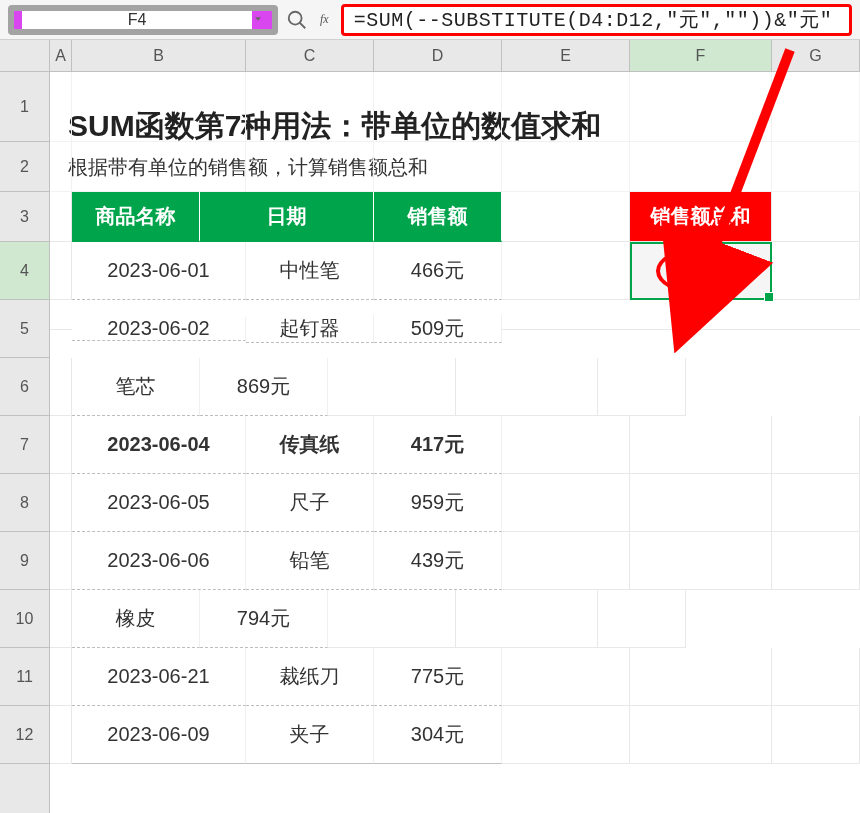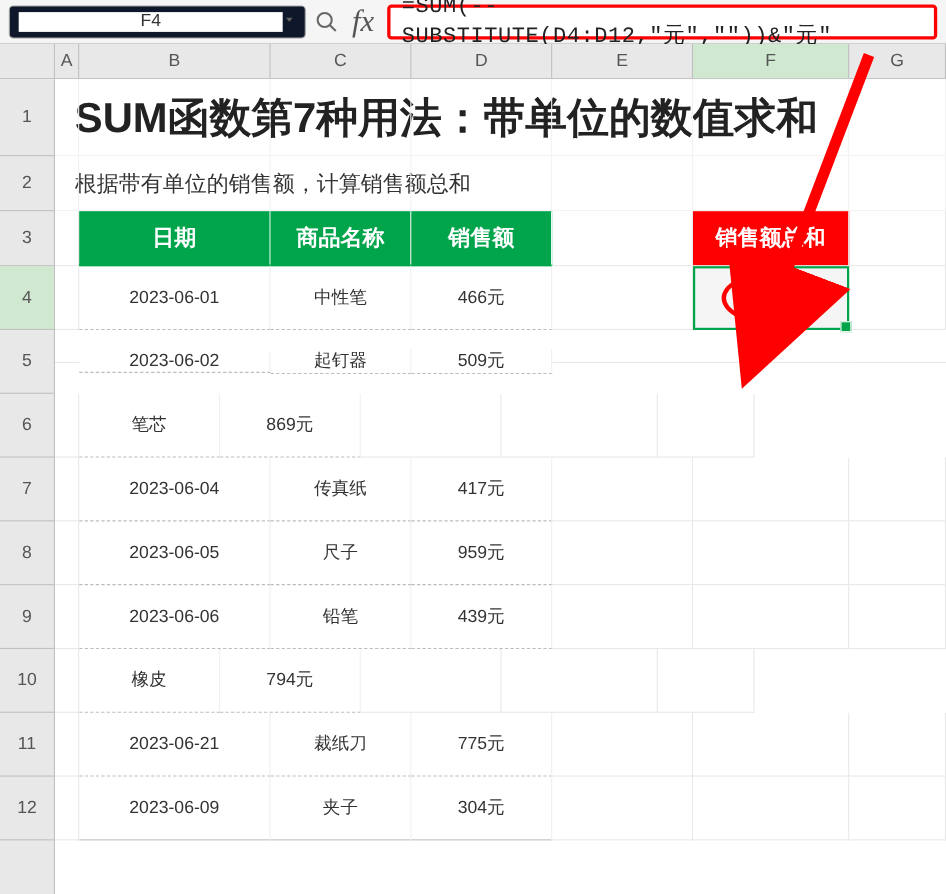--- a/index.html
+++ b/index.html
@@ -17,42 +17,42 @@
     align-items: center;
     height: 40px;
     background: #f5f5f5;
     border-bottom: 1px solid #d0d0d0;
     padding: 4px 8px;
     gap: 8px;
   }
   .namebox-container {
     display: flex;
     align-items: center;
-    background: #0f172a;
-    border: 1px solid #a3a3a3;
+    background: #d946ef;
+    border: 6px solid #a3a3a3;
     border-radius: 4px;
     height: 30px;
     width: 270px;
     padding: 0 8px;
   }
   .namebox {
     flex: 1;
     border: none;
     outline: none;
     font-size: 16px;
     text-align: center;
     color: #333;
   }
   .dropdown-icon svg { width: 12px; height: 12px; fill: #666; }
   .zoom-icon, .fx-icon { display: inline-flex; align-items: center; }
   .zoom-icon svg { width: 22px; height: 22px; stroke: #666; fill:none; stroke-width:2; }
   .fx-icon {
     font-style: italic;
     font-family: "Times New Roman", serif;
-    font-size: 28px;
+    font-size: 12px;
     color: #555;
     padding: 0 4px;
   }
   .formula-bar {
     flex: 1;
     height: 32px;
     background: #fff;
     border: 3px solid #ff0000;
     border-radius: 4px;
     padding: 0 10px;
@@ -123,22 +123,22 @@
     align-items:center;
     justify-content:center;
     font-size: 20px;
     color:#333;
     position:relative;
     overflow:visible;
   }
   .title-text {
     position:absolute;
     left: 18px;
-    top: 10px;
-    font-size: 38px;
+    top: 34px;
+    font-size: 30px;
     font-weight: 700;
     color:#222;
     white-space:nowrap;
     pointer-events:none;
   }
   .subtitle-text {
     position:absolute;
     left: 18px;
     top: 82px;
     font-size: 20px;
@@ -150,21 +150,21 @@
     background:#00a44a;
     color:#fff;
     font-weight:700;
     font-size:20px;
     border-right:1px solid #fff;
     border-bottom:2px solid #00a44a;
   }
   .tbl-cell {
     border-bottom: 1px dashed #bdbdbd;
     border-right: 1px solid #f0f0f0;
-    font-size:16px;
+    font-size:20px;
   }
   .tbl-last-row .tbl-cell { border-bottom: 1px solid #c0c0c0; }
   .sum-head {
     background:#ff0000;
     color:#fff;
     font-weight:700;
     font-size:20px;
   }
   .sum-cell {
     border: 2.5px solid #00a44a;
@@ -272,22 +272,22 @@
         <div class="cell cA" style="width: 22px; border-right: 1px solid rgb(242, 242, 242); border-bottom: 1px solid rgb(242, 242, 242);"></div>
         <div class="cell cB" style="width: 174px; border-right: 1px solid rgb(242, 242, 242); border-bottom: 1px solid rgb(242, 242, 242);"></div>
         <div class="cell cC" style="width: 128px; border-right: 1px solid rgb(242, 242, 242); border-bottom: 1px solid rgb(242, 242, 242);"></div>
         <div class="cell cD" style="width: 128px; border-right: 1px solid rgb(242, 242, 242); border-bottom: 1px solid rgb(242, 242, 242);"></div>
         <div class="cell cE" style="width: 128px; border-right: 1px solid rgb(242, 242, 242); border-bottom: 1px solid rgb(242, 242, 242);"></div>
         <div class="cell cF" style="width: 142px; border-right: 1px solid rgb(242, 242, 242); border-bottom: 1px solid rgb(242, 242, 242);"></div>
         <div class="cell cG" style="width: 88px; border-right: 1px solid rgb(242, 242, 242); border-bottom: 1px solid rgb(242, 242, 242);"></div>
       </div>
       <div class="rest-row" style="height: 50px;">
         <div class="cell cA" style="width: 22px;"></div>
+        <div class="cell cC tbl-head" style="width: 128px;">商品名称</div>
         <div class="cell cB tbl-head" style="width: 174px;">日期</div>
-        <div class="cell cC tbl-head" style="width: 128px;">商品名称</div>
         <div class="cell cD tbl-head" style="width: 128px;">销售额</div>
         <div class="cell cE" style="width: 128px;"></div>
         <div class="cell cF sum-head" style="width: 142px;">销售额总和</div>
         <div class="cell cG" style="width: 88px;"></div>
       </div>
       <div class="rest-row" style="height: 58px;">
         <div class="cell cA" style="width: 22px;"></div>
         <div class="cell cB tbl-cell" style="width: 174px;">2023-06-01</div>
         <div class="cell cC tbl-cell" style="width: 128px;">中性笔</div>
         <div class="cell cD tbl-cell" style="width: 128px;">466元</div>
@@ -305,21 +305,21 @@
         <div class="cell cG" style="width: 88px;"></div>
       </div>
       <div class="rest-row" style="height: 58px;">
         <div class="cell cA" style="width: 22px;"></div>
         <div class="cell cC tbl-cell" style="width: 128px;">笔芯</div>
         <div class="cell cD tbl-cell" style="width: 128px;">869元</div>
         <div class="cell cE" style="width: 128px;"></div>
         <div class="cell cF" style="width: 142px;"></div>
         <div class="cell cG" style="width: 88px;"></div>
       </div>
-      <div class="rest-row" style="height: 58px;">
+      <div class="rest-row" style="height: 58px; font-weight: bold;">
         <div class="cell cA" style="width: 22px;"></div>
         <div class="cell cB tbl-cell" style="width: 174px;">2023-06-04</div>
         <div class="cell cC tbl-cell" style="width: 128px;">传真纸</div>
         <div class="cell cD tbl-cell" style="width: 128px;">417元</div>
         <div class="cell cE" style="width: 128px;"></div>
         <div class="cell cF" style="width: 142px;"></div>
         <div class="cell cG" style="width: 88px;"></div>
       </div>
       <div class="rest-row" style="height: 58px; text-align: center;">
         <div class="cell cA" style="width: 22px;"></div>

